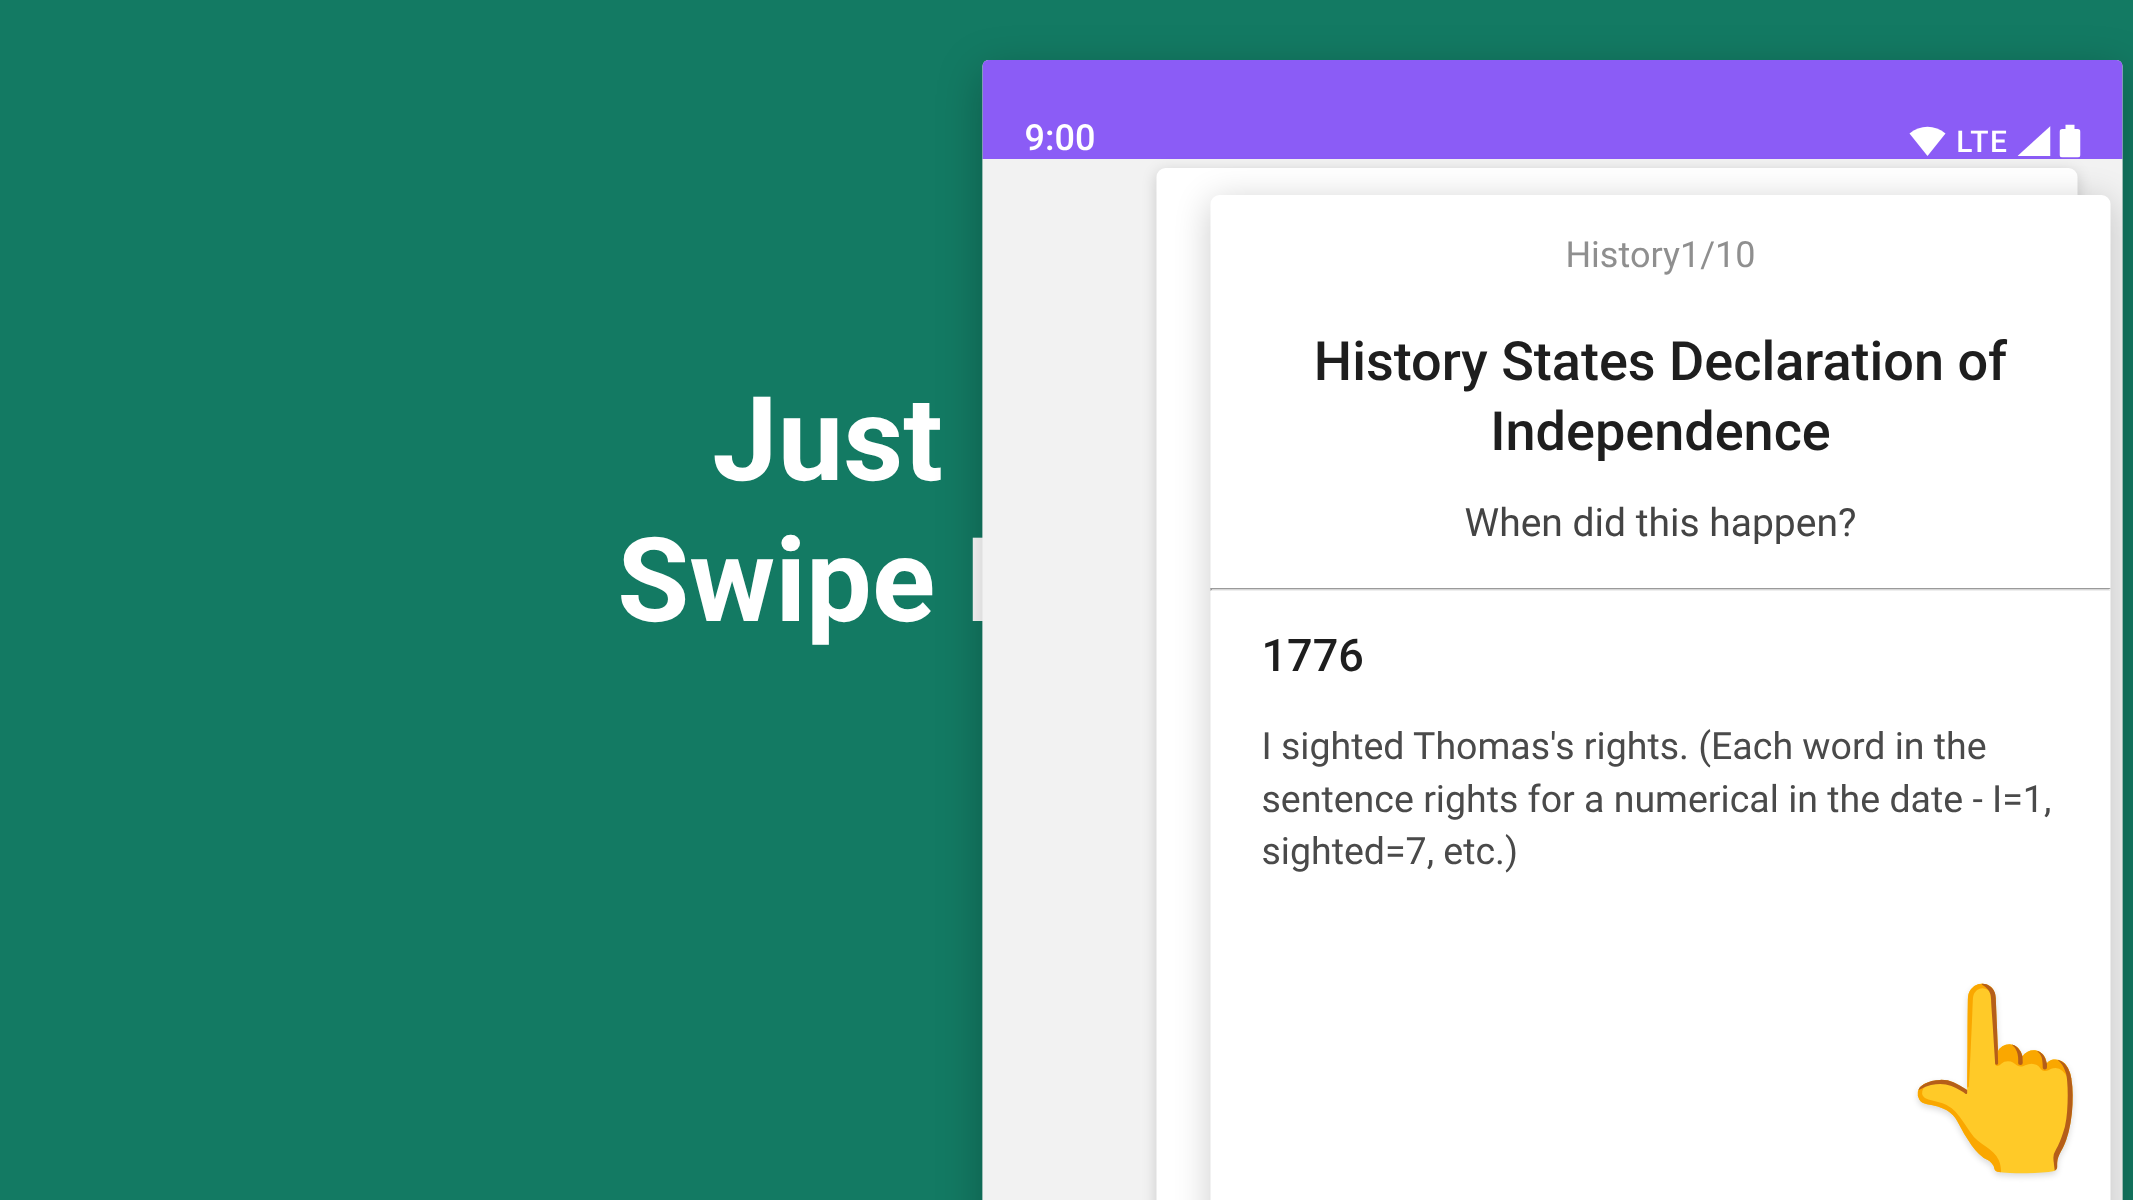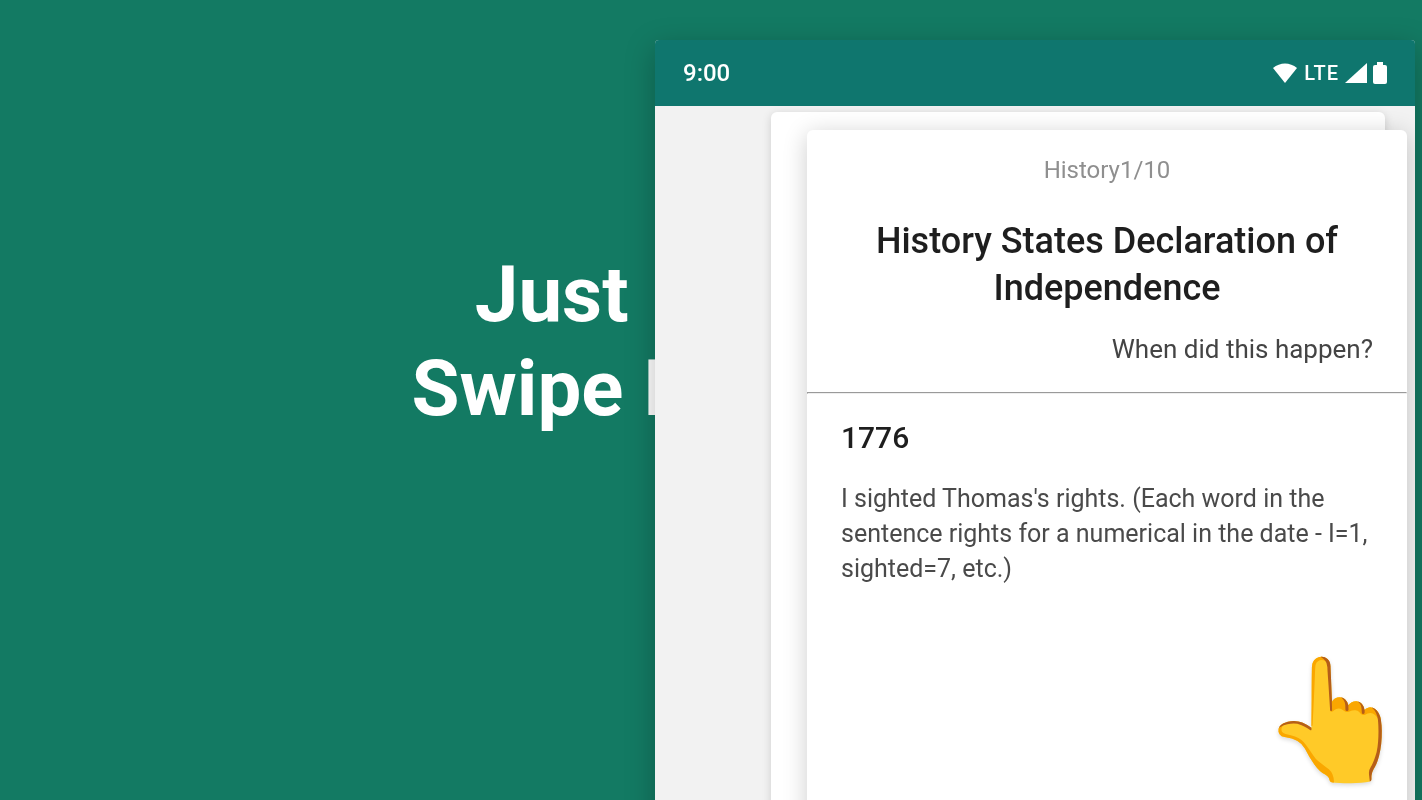--- a/index.html
+++ b/index.html
@@ -37,24 +37,24 @@
     width: 760px;
     height: 900px;
     background: #eeeeee;
     border-radius: 4px;
     box-shadow: 0 8px 30px rgba(0,0,0,0.25);
     overflow: hidden;
   }
 
   .status-bar {
     height: 66px;
-    background: #0f766e;
+    background: #8b5cf6;
     color: #ffffff;
     display: flex;
-    align-items: center;
+    align-items: flex-end;
     justify-content: space-between;
     padding: 0 28px;
     font-size: 24px;
     font-weight: 500;
   }
   .status-right { display: flex; align-items: center; gap: 6px; }
   .status-right svg { display: block; }
 
   .app-body {
     position: relative;
@@ -95,21 +95,21 @@
   }
   .card-title {
     text-align: center;
     font-size: 36px;
     font-weight: 500;
     color: #1e1e1e;
     padding: 20px 34px 18px 34px;
     line-height: 1.3;
   }
   .card-subtitle {
-    text-align: right;
+    text-align: center;
     font-size: 26px;
     color: #444444;
     padding: 4px 34px 28px 34px;
   }
   .card-divider {
     height: 1px;
     background: #e2e2e2;
     margin: 0;
   }
   .card-answer {

